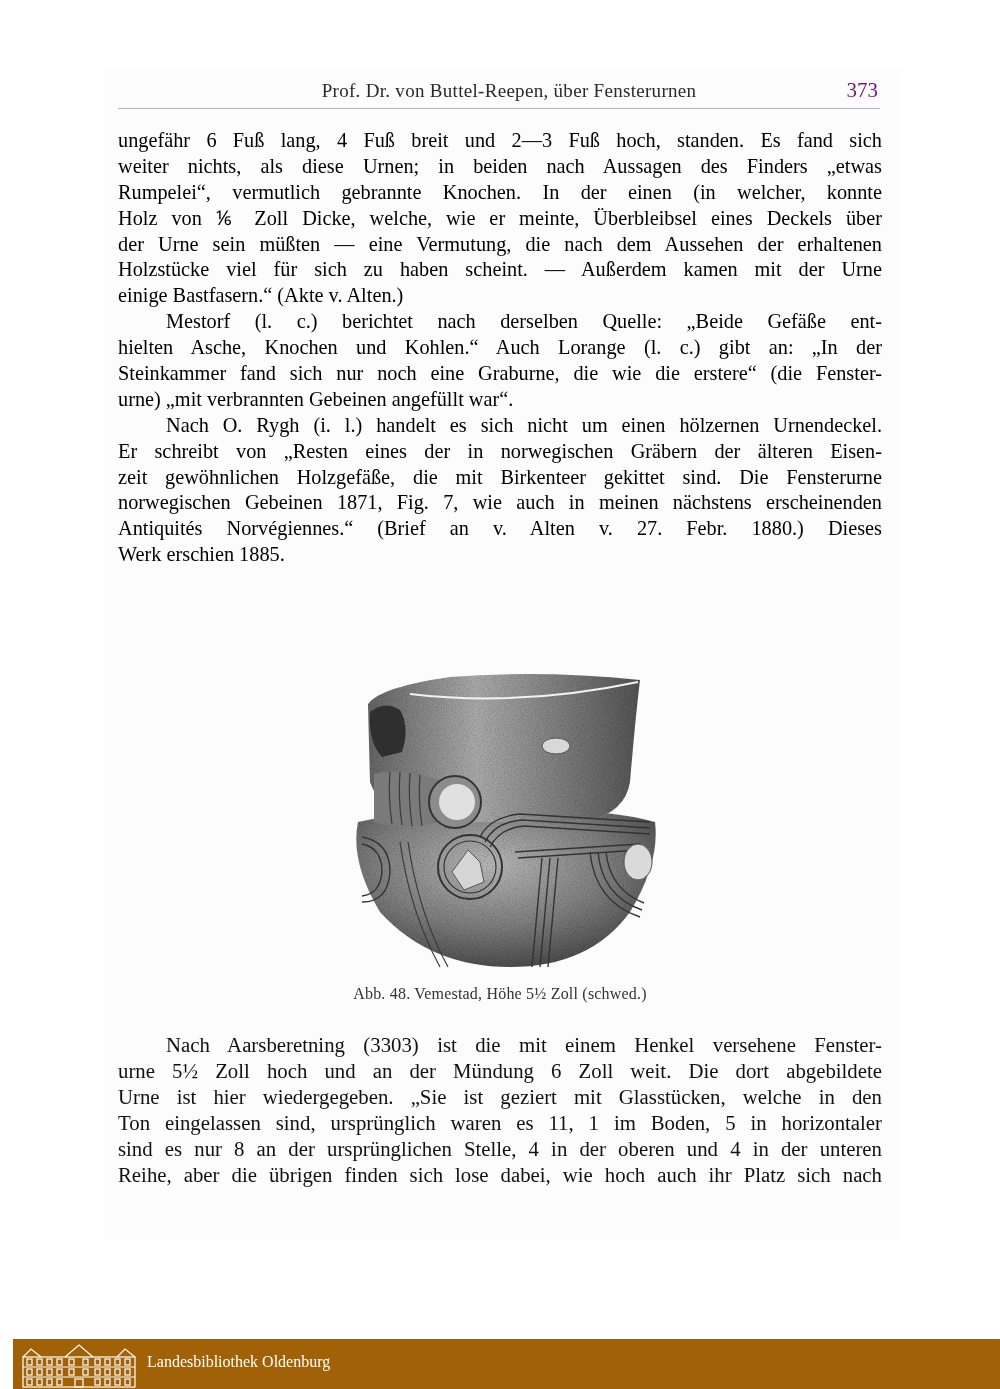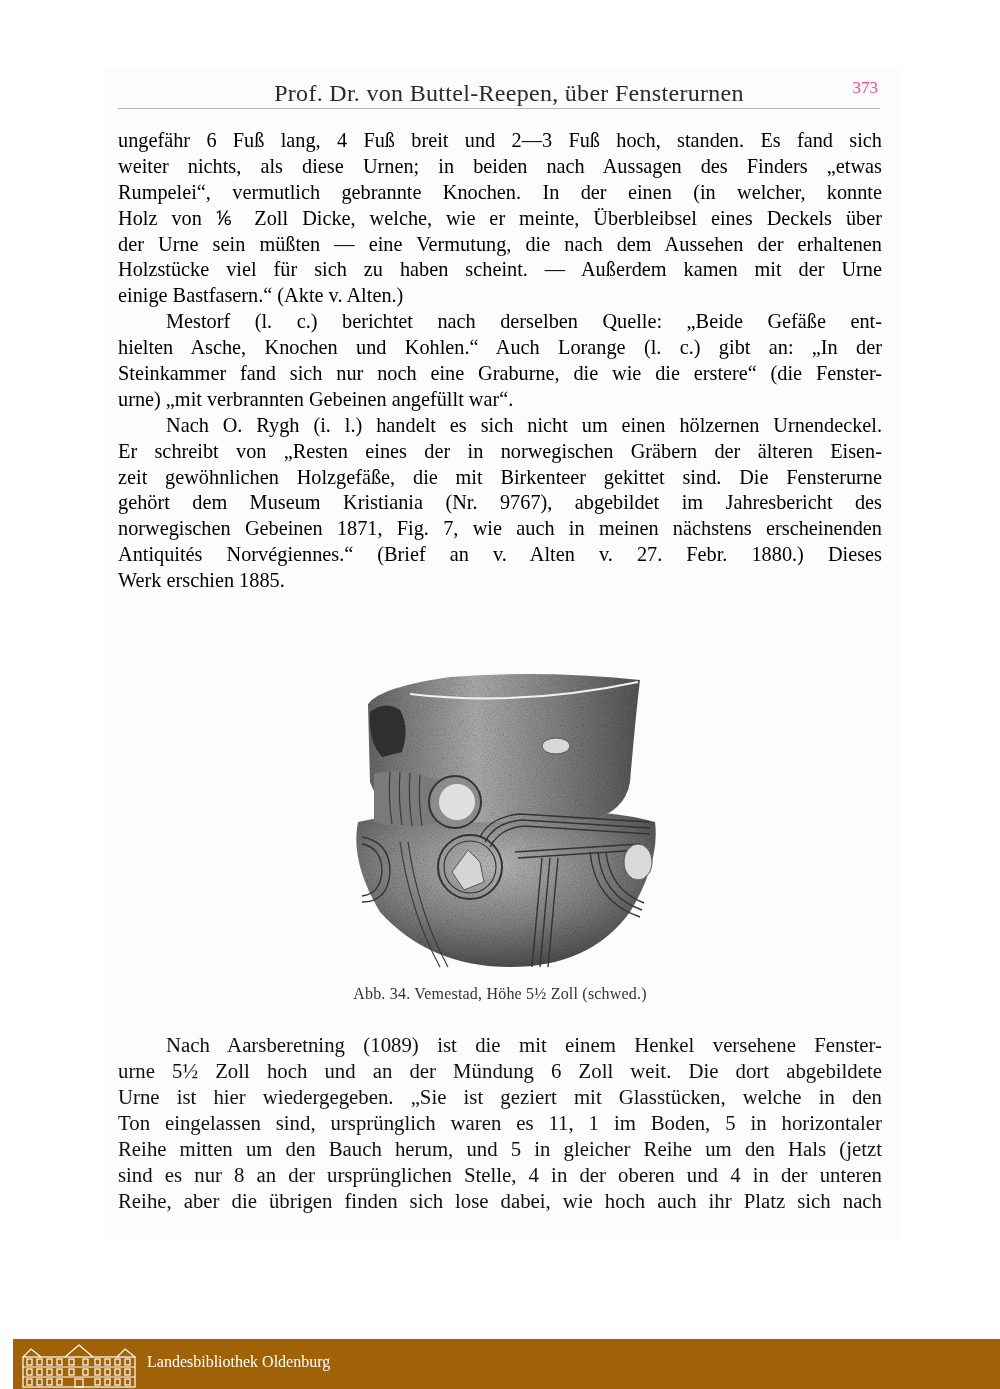--- a/index.html
+++ b/index.html
@@ -11,26 +11,26 @@
   }
   .scan {
     position: absolute; left: 104px; top: 68px; width: 796px; height: 1172px;
     background: #fcfcfc;
   }
   .running-head {
     position: absolute; left: 118px; top: 78px; width: 762px; height: 28px;
   }
   .running-title {
     position: absolute; left: 0; right: 0; top: 2px; text-align: center;
-    font-family: "Liberation Serif", serif; font-size: 24px; letter-spacing: 0.3px;
+    font-family: "Liberation Serif", serif; font-size: 19px; letter-spacing: 0.3px;
     color: #2a2a2a; padding-left: 20px;
   }
   .page-number {
     position: absolute; right: 2px; top: 0px;
-    font-family: "Liberation Serif", serif; font-size: 17px; color: #ec4899;
+    font-family: "Liberation Serif", serif; font-size: 21px; color: #701a75;
   }
   .head-rule {
     position: absolute; left: 118px; top: 108px; width: 762px; height: 1px;
     background: #b5b5b5;
   }
   .body-text {
     position: absolute; left: 118px; width: 764px;
     font-family: "Liberation Serif", serif;
     font-size: 20.3px; line-height: 25.9px; color: #000000;
     text-align: justify; text-align-last: auto;
@@ -87,21 +87,20 @@
   <span class="line last">einige Bastfasern.“ (Akte v. Alten.)</span>
 
   <span class="line indent">Mestorf (l. c.) berichtet nach derselben Quelle: „Beide Gefäße ent-</span>
   <span class="line">hielten Asche, Knochen und Kohlen.“ Auch Lorange (l. c.) gibt an: „In der</span>
   <span class="line">Steinkammer fand sich nur noch eine Graburne, die wie die erstere“ (die Fenster-</span>
   <span class="line last">urne) „mit verbrannten Gebeinen angefüllt war“.</span>
 
   <span class="line indent">Nach O. Rygh (i. l.) handelt es sich nicht um einen hölzernen Urnendeckel.</span>
   <span class="line">Er schreibt von „Resten eines der in norwegischen Gräbern der älteren Eisen-</span>
   <span class="line">zeit gewöhnlichen Holzgefäße, die mit Birkenteer gekittet sind. Die Fensterurne</span>
-  <span class="line">gehört dem Museum Kristiania (Nr. 9767), abgebildet im Jahresbericht des</span>
   <span class="line">norwegischen Gebeinen 1871, Fig. 7, wie auch in meinen nächstens erscheinenden</span>
   <span class="line">Antiquités Norvégiennes.“ (Brief an v. Alten v. 27. Febr. 1880.) Dieses</span>
   <span class="line last">Werk erschien 1885.</span>
 </div>
 
 <div class="figure">
   <svg width="340" height="310" viewBox="0 0 340 310">
     <defs>
       <radialGradient id="bodyShade" cx="45%" cy="35%" r="70%">
         <stop offset="0%" stop-color="#c8c8c8"></stop>
@@ -172,28 +171,27 @@
     </g>
     <ellipse cx="298" cy="200" rx="14" ry="18" fill="#dadada" stroke="#555" stroke-width="1"></ellipse>
 
     <g stroke="#3a3a3a" stroke-width="1.2" fill="none">
       <path d="M60 180 Q70 250 100 305"></path>
         <path d="M68 180 Q78 250 108 305"></path>
     </g>
   </svg>
 </div>
 
-<div class="caption">Abb. 34. Vemestad, Höhe 5½ Zoll (schwed.)</div>
+<div class="caption">Abb. 48. Vemestad, Höhe 5½ Zoll (schwed.)</div>
 
 <div id="block2" class="body-text">
-  <span class="line indent">Nach Aarsberetning (1089) ist die mit einem Henkel versehene Fenster-</span>
+  <span class="line indent">Nach Aarsberetning (3303) ist die mit einem Henkel versehene Fenster-</span>
   <span class="line">urne 5½ Zoll hoch und an der Mündung 6 Zoll weit. Die dort abgebildete</span>
   <span class="line">Urne ist hier wiedergegeben. „Sie ist geziert mit Glasstücken, welche in den</span>
   <span class="line">Ton eingelassen sind, ursprünglich waren es 11, 1 im Boden, 5 in horizontaler</span>
-  <span class="line">Reihe mitten um den Bauch herum, und 5 in gleicher Reihe um den Hals (jetzt</span>
   <span class="line">sind es nur 8 an der ursprünglichen Stelle, 4 in der oberen und 4 in der unteren</span>
   <span class="line">Reihe, aber die übrigen finden sich lose dabei, wie hoch auch ihr Platz sich nach</span>
 </div>
 
 <div class="footer-bar">
   <svg class="footer-logo" viewBox="0 0 116 46">
     <g stroke="#ffffff" stroke-width="1.2" fill="none">
       <rect x="2" y="14" width="112" height="30"></rect>
       <path d="M2 14 L10 6 L20 14"></path>
       <path d="M44 14 L58 2 L72 14"></path>

